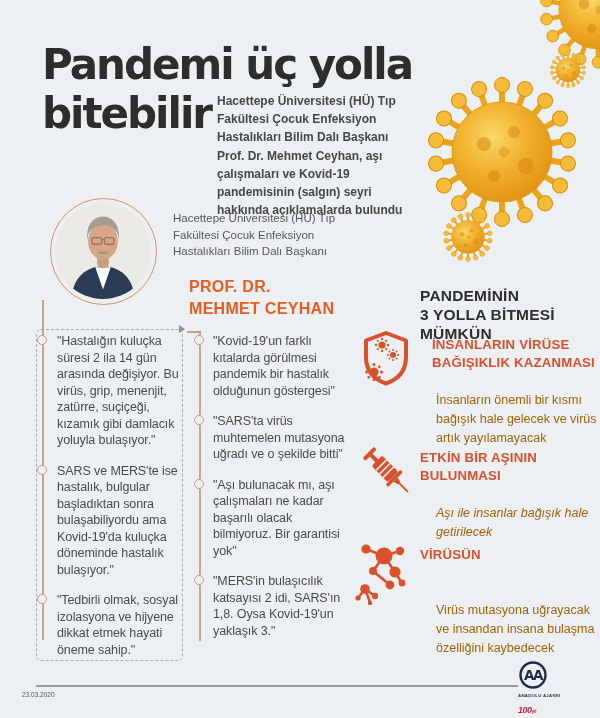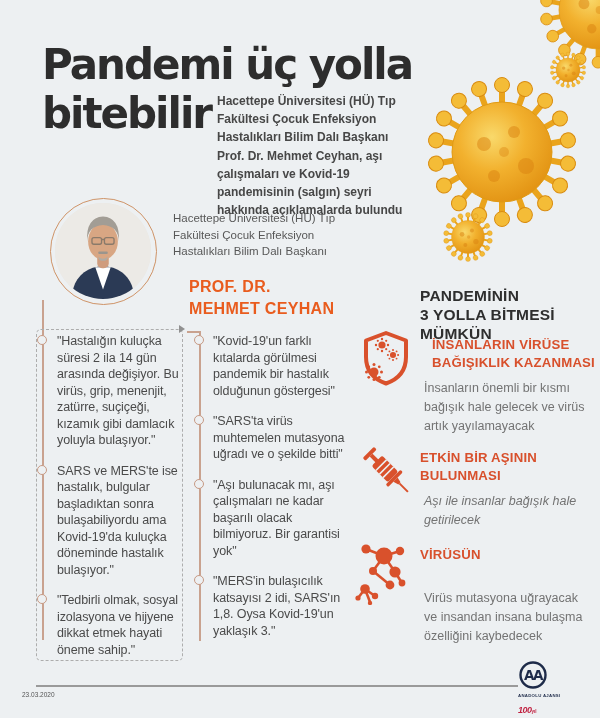--- a/index.html
+++ b/index.html
@@ -38,21 +38,21 @@
   .quotes-left{left:57px;top:333px;width:128px;}
   .quotes-mid{left:213px;top:333px;width:134px;}
   .quote{position:relative;margin:0;font-size:12.5px;line-height:1.32;color:#4a4a4a;letter-spacing:-.1px;}
   .bullet{position:absolute;left:-20px;top:2px;width:8px;height:8px;border:1.5px solid #c79a84;border-radius:50%;background:#edf0f2;}
   .quotes-mid .bullet{left:-19px;}
   
   .panel-heading{position:absolute;left:420px;top:287px;margin:0;font-size:15.5px;font-weight:bold;color:#2e2e2e;line-height:1.22;letter-spacing:.2px;}
   .panel-heading span{display:block;}
   .item-title{position:absolute;width:168px;margin:0;font-size:13.2px;font-weight:bold;color:#d8502c;line-height:1.4;letter-spacing:.2px;}
   .item-title span{display:block;}
-  .item-body{position:absolute;width:162px;margin:4px;font-size:12.5px;color:#737373;line-height:1.5;}
+  .item-body{position:absolute;width:162px;margin:16px;font-size:12.5px;color:#a16207;line-height:1.5;}
   .t1{left:432px;top:336px;} .b1{left:420px;top:375px;}
   .t2{left:420px;top:449px;} .b2{left:420px;top:488px;font-style:italic;}
   .t3{left:420px;top:546px;} .b3{left:420px;top:585px;}
   .icon{position:absolute;}
   .icon-shield{left:362px;top:330px;}
   .icon-syringe{left:362px;top:444px;}
   .icon-molecule{left:354px;top:541px;}
   
   .footer-line{position:absolute;left:36px;top:685px;width:482px;height:2px;background:#9a9a9a;}
   .date{position:absolute;left:22px;top:691px;font-size:6.5px;color:#555;}

